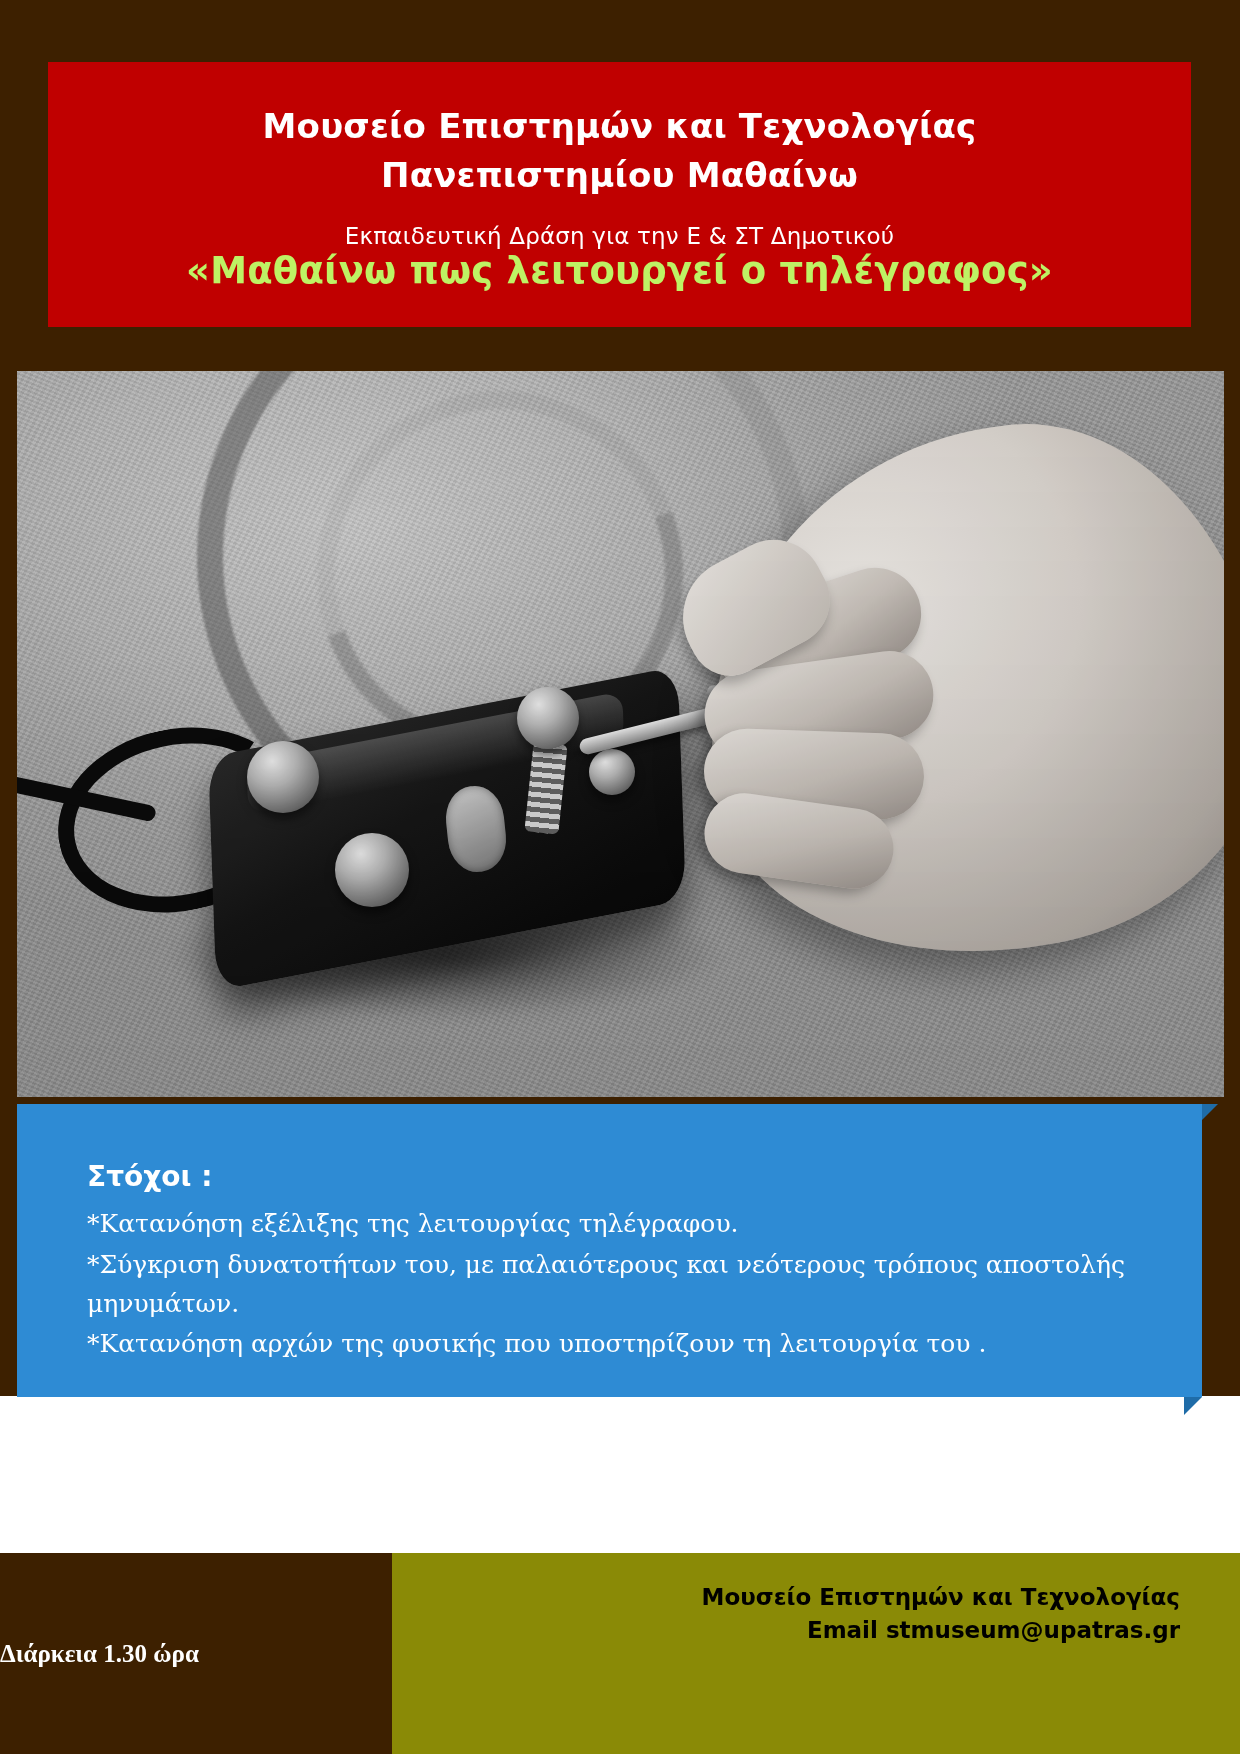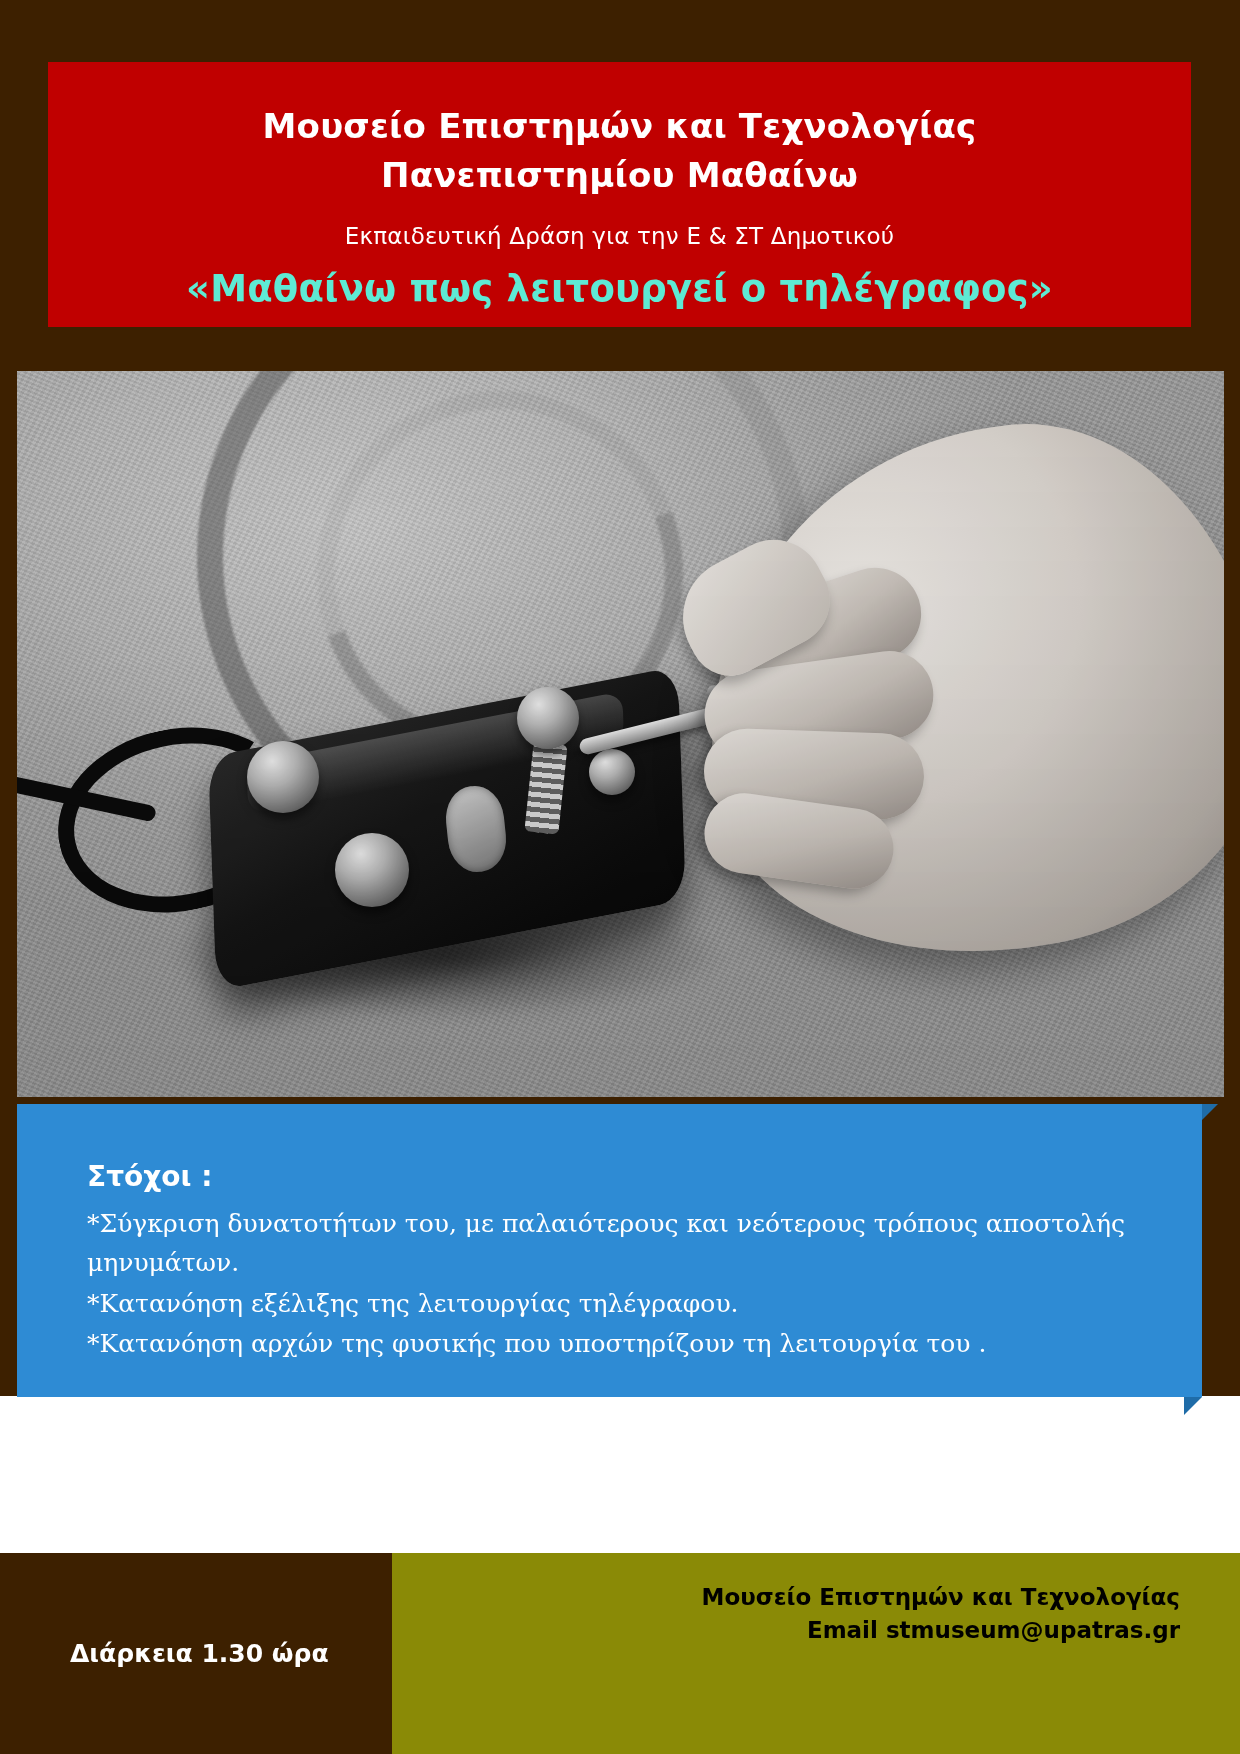--- a/index.html
+++ b/index.html
@@ -44,24 +44,23 @@
     letter-spacing: 0.2px;
   }
   .header-sub {
     color: #ffffff;
     font-size: 23px;
     font-weight: normal;
     margin-top: 22px;
     letter-spacing: 0.2px;
   }
   .header-quote {
-    color: #5eead4;
+    color: #bef264;
     font-size: 37px;
     font-weight: bold;
-    margin-top: 18px;
     letter-spacing: 0.2px;
   }
 
   
   .photo {
     position: absolute;
     left: 17px;
     top: 371px;
     width: 1207px;
     height: 726px;
@@ -268,24 +267,24 @@
   .footer-left {
     position: absolute;
     left: 0;
     top: 1553px;
     width: 392px;
     height: 201px;
     background: #3d2000;
     color: #ffffff;
     display: flex;
     align-items: center;
-    padding-left: 70px;
     box-sizing: border-box;
     font-size: 25px;
     font-weight: bold;
+    font-family: Liberation Serif, serif;
   }
   .footer-olive {
     position: absolute;
     left: 392px;
     top: 1553px;
     width: 848px;
     height: 201px;
     background: #8a8a06;
     box-sizing: border-box;
     padding: 28px 60px 0 0;
@@ -337,22 +336,22 @@
     <div class="thumb"></div>
 
     <div class="grayscale-overlay"></div>
   </div>
 
   <div class="blue-band">
     <div class="corner-tr"></div>
     <div class="corner-br"></div>
     <div class="objectives-title">Στόχοι :</div>
     <div class="objectives-list">
+      <div>*Κατανόηση εξέλιξης της λειτουργίας τηλέγραφου.</div>
       <div>*Σύγκριση δυνατοτήτων του, με παλαιότερους και νεότερους τρόπους αποστολής μηνυμάτων.</div>
-      <div>*Κατανόηση εξέλιξης της λειτουργίας τηλέγραφου.</div>
       <div>*Κατανόηση  αρχών της φυσικής που υποστηρίζουν τη λειτουργία του .</div>
     </div>
   </div>
 
   <div class="footer-left">
     <span>Διάρκεια 1.30 ώρα</span>
   </div>
 
   <div class="footer-olive">
     <div class="line">Μουσείο Επιστημών και Τεχνολογίας</div>

